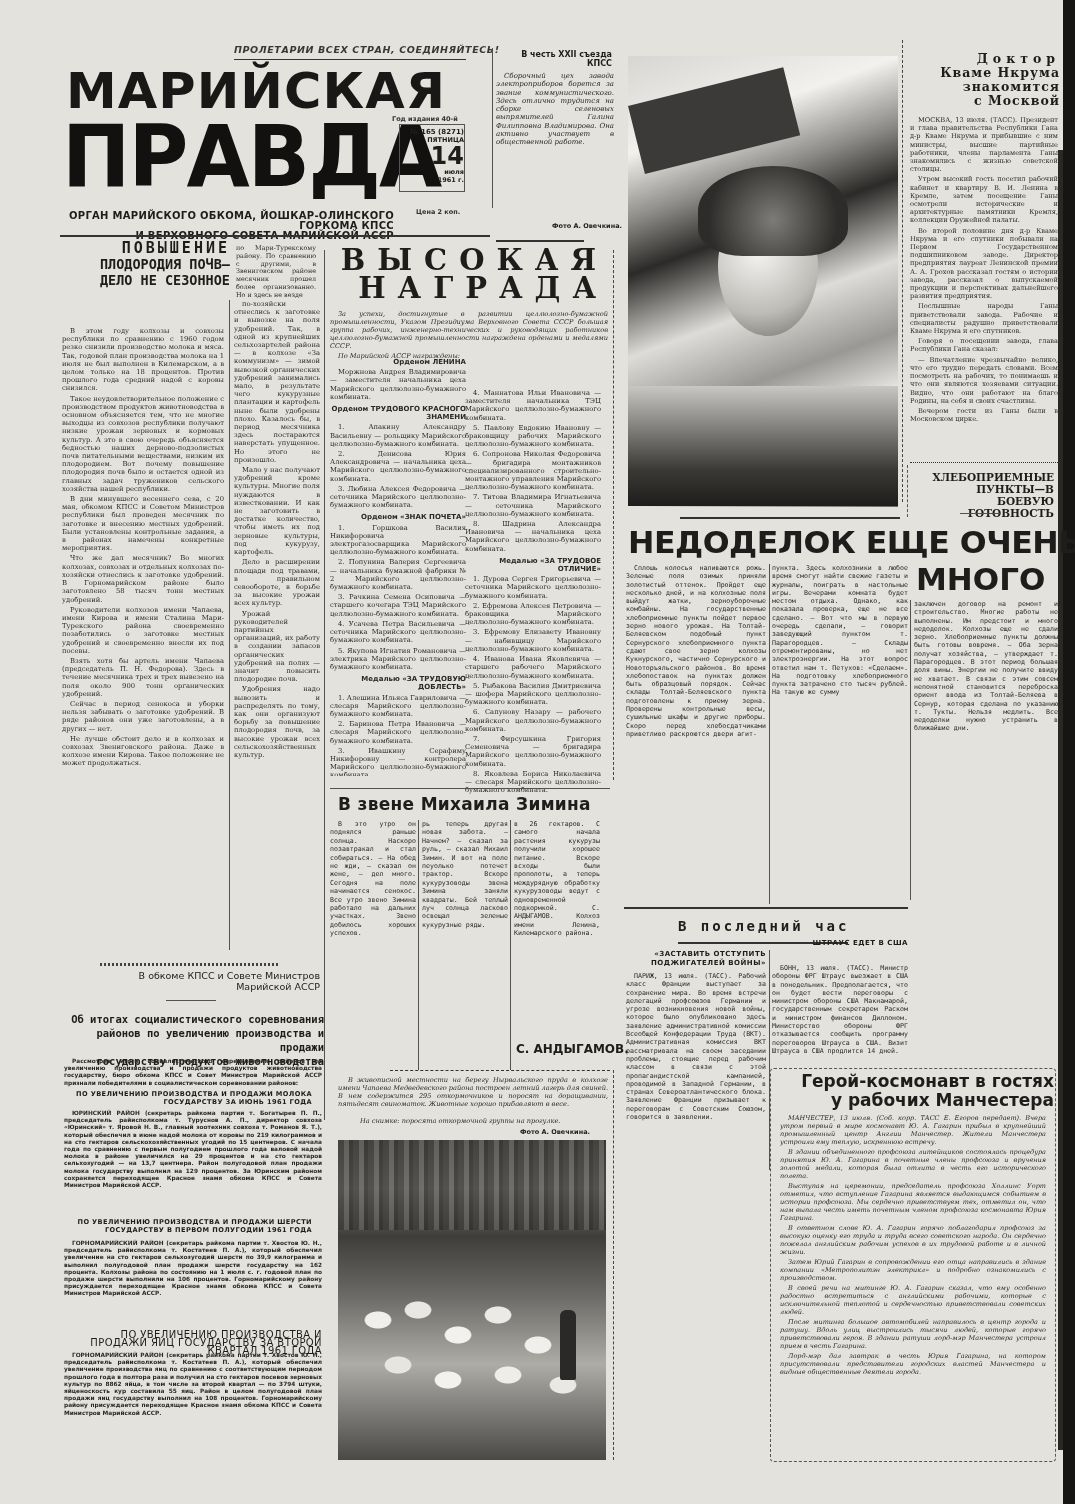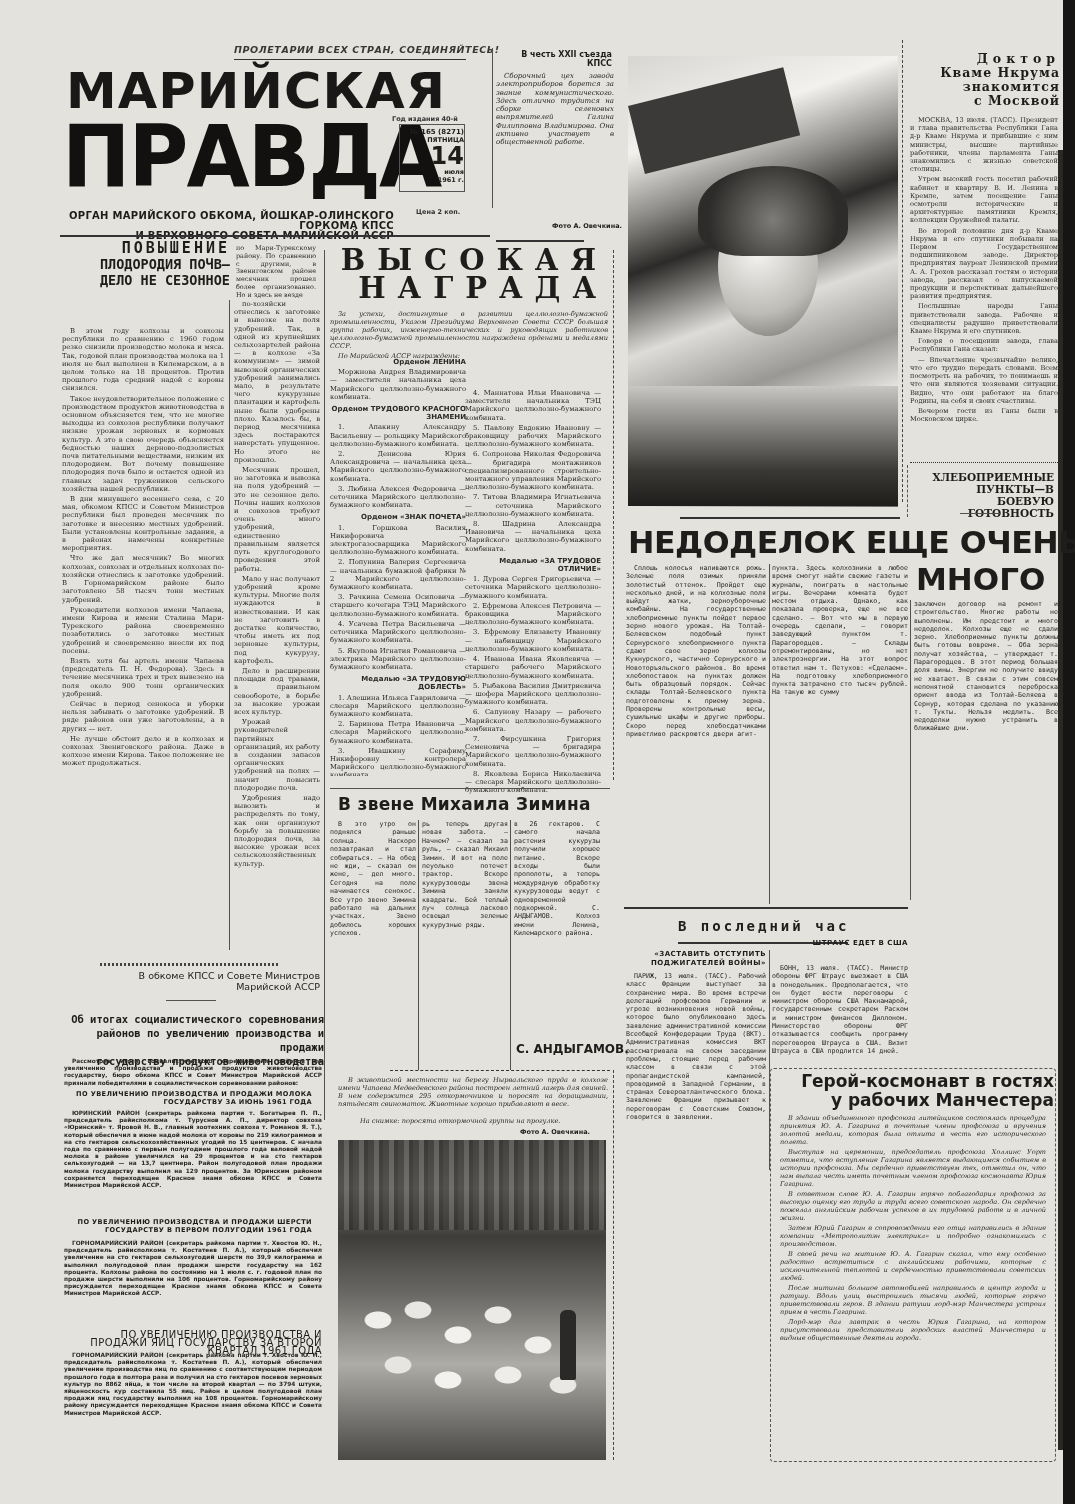--- a/index.html
+++ b/index.html
@@ -94,21 +94,20 @@
   <p>В дни минувшего весеннего сева, с 20 мая, обкомом КПСС и Советом Министров республики был проведен месячник по заготовке и внесению местных удобрений. Были установлены контрольные задания, а в районах намечены конкретные мероприятия.</p>
   <p>Что же дал месячник? Во многих колхозах, совхозах и отдельных колхозах по-хозяйски отнеслись к заготовке удобрений. В Горномарийском районе было заготовлено 58 тысяч тонн местных удобрений.</p>
   <p>Руководители колхозов имени Чапаева, имени Кирова и имени Сталина Мари-Турекского района своевременно позаботились о заготовке местных удобрений и своевременно внесли их под посевы.</p>
   <p>Взять хотя бы артель имени Чапаева (председатель П. Н. Федорова). Здесь в течение месячника трех и трех вывезено на поля около 900 тонн органических удобрений.</p>
   <p>Сейчас в период сенокоса и уборки нельзя забывать о заготовке удобрений. В ряде районов они уже заготовлены, а в других — нет.</p>
   <p>Не лучше обстоит дело и в колхозах и совхозах Звениговского района. Даже в колхозе имени Кирова. Такое положение не может продолжаться.</p>
 </div>
 <div class="rule-v" style="left:229px;top:300px;height:650px;"></div>
 <div class="abs txt" style="left:234px;top:300px;width:86px;height:650px;overflow:hidden;font-size:6.8px;line-height:8.2px;">
   <p>по-хозяйски отнеслись к заготовке и вывозке на поля удобрений. Так, в одной из крупнейших сельхозартелей района — в колхозе «За коммунизм» — зимой вывозкой органических удобрений занимались мало, в результате чего кукурузные плантации и картофель ныне были удобрены плохо. Казалось бы, в период месячника здесь постараются наверстать упущенное. Но этого не произошло.</p>
-  <p>Месячник прошел, но заготовка и вывозка на поля удобрений — это не сезонное дело. Почвы наших колхозов и совхозов требуют очень много удобрений, единственно правильным является путь круглогодового проведения этой работы.</p>
   <p>Мало у нас получают удобрений кроме культуры. Многие поля нуждаются в известковании. И как не заготовить в достатке количество, чтобы иметь их под зерновые культуры, под кукурузу, картофель.</p>
   <p>Дело в расширении площади под травами, в правильном севообороте, в борьбе за высокие урожаи всех культур.</p>
   <p>Урожай руководителей партийных организаций, их работу в создании запасов органических удобрений на полях — значит повысить плодородие почв.</p>
   <p>Удобрения надо вывозить и распределять по тому, как они организуют борьбу за повышение плодородия почв, за высокие урожаи всех сельскохозяйственных культур.</p>
 </div>
 <div class="rule-v" style="left:324px;top:250px;height:870px;"></div>
 
 <div class="abs center" style="left:328px;top:246px;width:280px;font-family:'DejaVu Serif',serif;font-weight:bold;line-height:28px;">
   <div style="font-size:29px;letter-spacing:12px;">ВЫСОКАЯ</div>
   <div style="font-size:29px;letter-spacing:12px;">НАГРАДА</div>
@@ -192,20 +191,21 @@
 <div class="abs center sans" style="left:772px;top:939px;width:136px;font-size:7px;font-weight:bold;letter-spacing:0.5px;">ШТРАУС ЕДЕТ В США</div>
 <div class="abs txt" style="left:772px;top:964px;width:136px;height:100px;overflow:hidden;font-family:'DejaVu Sans Mono',monospace;font-size:6.6px;line-height:8.3px;text-indent:8px;">БОНН, 13 июля. (ТАСС). Министр обороны ФРГ Штраус выезжает в США в понедельник. Предполагается, что он будет вести переговоры с министром обороны США Макнамарой, государственным секретарем Раском и министром финансов Диллоном. Министерство обороны ФРГ отказывается сообщить программу переговоров Штрауса в США. Визит Штрауса в США продлится 14 дней.</div>
 <div class="rule-v" style="left:769px;top:950px;height:220px;"></div>
 
 <div class="abs" style="left:770px;top:1068px;width:284px;height:392px;border:1px dashed #555;border-radius:4px;"></div>
 <div class="abs center sans" style="left:772px;top:1072px;width:282px;font-size:17px;font-weight:bold;line-height:19px;">
   <div>Герой-космонавт в гостях</div>
   <div>у рабочих Манчестера</div>
 </div>
 <div class="abs txt ital" style="left:780px;top:1114px;width:266px;height:345px;overflow:hidden;font-size:6.5px;line-height:8px;">
+  <p>МАНЧЕСТЕР, 13 июля. (Соб. корр. ТАСС Е. Егоров передает). Вчера утром первый в мире космонавт Ю. А. Гагарин прибыл в крупнейший промышленный центр Англии Манчестер. Жители Манчестера устроили ему теплую, искреннюю встречу.</p>
   <p>В здании объединенного профсоюза литейщиков состоялась процедура принятия Ю. А. Гагарина в почетные члены профсоюза и вручения золотой медали, которая была отлита в честь его исторического полета.</p>
   <p>Выступая на церемонии, председатель профсоюза Холлинс Уорт отметил, что вступление Гагарина является выдающимся событием в истории профсоюза. Мы сердечно приветствуем тех, отметил он, что нам выпала честь иметь почетным членом профсоюза космонавта Юрия Гагарина.</p>
   <p>В ответном слове Ю. А. Гагарин горячо поблагодарил профсоюз за высокую оценку его труда и труда всего советского народа. Он сердечно пожелал английским рабочим успехов в их трудовой работе и в личной жизни.</p>
   <p>Затем Юрий Гагарин в сопровождении его отца направились в здание компании «Метрополитэн электрикл» и подробно ознакомились с производством.</p>
   <p>В своей речи на митинге Ю. А. Гагарин сказал, что ему особенно радостно встретиться с английскими рабочими, которые с исключительной теплотой и сердечностью приветствовали советских людей.</p>
   <p>После митинга большое автомобилей направилось в центр города и ратушу. Вдоль улиц выстроились тысячи людей, которые горячо приветствовали героя. В здании ратуши лорд-мэр Манчестера устроил прием в честь Гагарина.</p>
   <p>Лорд-мэр дал завтрак в честь Юрия Гагарина, на котором присутствовали представители городских властей Манчестера и видные общественные деятели города.</p>
 </div>
 
 <div class="rule-h" style="left:100px;top:963px;width:180px;height:3px;background:repeating-linear-gradient(90deg,#444 0 2px,transparent 2px 4px);"></div>

